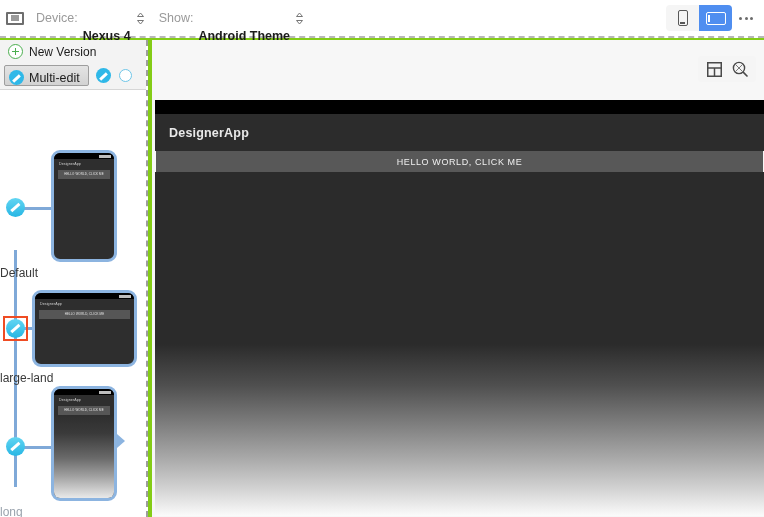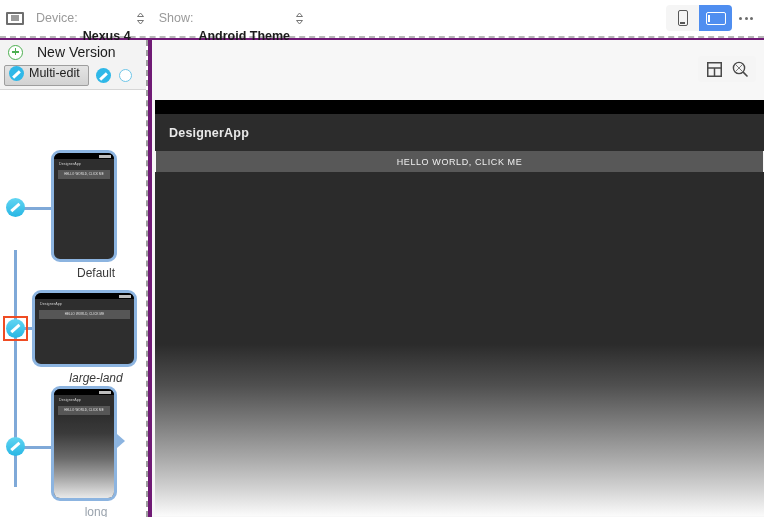--- a/index.html
+++ b/index.html
@@ -9,21 +9,21 @@
     height: 517px;
     overflow: hidden;
     background: #ffffff;
     font-family: "Liberation Sans", sans-serif;
   }
 
   #app {
     position: relative;
     width: 764px;
     height: 517px;
-    background: #701a75;
+    background: #84cc16;
   }
 
   
   .top-toolbar {
     position: absolute;
     left: 0; top: 0;
     width: 764px; height: 38px;
     background: #ffffff;
     display: flex;
     align-items: center;
@@ -171,31 +171,31 @@
     flex: 0 0 auto;
   }
   .plus-circle::before, .plus-circle::after {
     content: "";
     position: absolute;
     background: #4caf50;
   }
   .plus-circle::before { left: 2.5px; top: 5.6px; width: 7px; height: 1.6px; }
   .plus-circle::after  { left: 5.6px; top: 2.5px; width: 1.6px; height: 7px; }
 
-  .nv-label { font-size: 14px; color: #1c1c1c; white-space: nowrap; margin-left: 8px; }
+  .nv-label { font-size: 12px; color: #1c1c1c; white-space: nowrap; }
 
   .multi-edit-row {
     position: absolute;
     left: 4px; top: 25px;
     display: flex;
     align-items: center;
   }
   .multi-edit-btn {
     display: flex;
-    align-items: flex-start;
+    align-items: flex-end;
     background: linear-gradient(#e4e4e4, #d2d2d2);
     border: 1px solid #9e9e9e;
     border-radius: 2px;
     height: 21px;
     padding: 0 8px 0 4px;
     cursor: pointer;
   }
   .pencil-circle {
     width: 15px; height: 15px;
     border-radius: 50%;
@@ -318,26 +318,25 @@
     text-align: center;
     padding: 2.4px 0;
     letter-spacing: 0.15px;
     white-space: nowrap;
     overflow: hidden;
   }
   .dc-body { flex: 1; }
 
   .device-label {
     position: absolute;
-    text-align: center;
+    text-align: left;
     font-size: 12px;
     color: #3a3a3a;
     width: 128px;
     left: 0;
-    margin-left: 32px;
   }
   .device-label.muted { color: #9aa3ad; }
 
   .sel-arrow {
     position: absolute;
     width: 0; height: 0;
     border-top: 7px solid transparent;
     border-bottom: 7px solid transparent;
     border-left: 8px solid #8cb4e0;
     z-index: 2;
@@ -518,21 +517,21 @@
       <div class="device-label" style="top:176px;">Default</div>
 
       <div class="node-sel-box" style="left:3px; top:226px; width:25px; height:25px;"></div>
       <div class="node-pencil" style="left:6px; top:229px;"></div>
       <div class="device-card" style="left:32px; top:200px; width:105px; height:77px; display:flex; flex-direction:column;">
         <div class="dc-status"></div>
         <div class="dc-title">DesignerApp</div>
         <div class="dc-button">HELLO WORLD, CLICK ME</div>
         <div class="dc-body"></div>
       </div>
-      <div class="device-label" style="top:281px;font-style:italic;">large-land</div>
+      <div class="device-label" style="top:281px;">large-land</div>
 
       <div class="node-pencil" style="left:6px; top:347px;"></div>
       <div class="device-card" style="left:51px; top:296px; width:66px; height:115px; display:flex; flex-direction:column;">
         <div class="dc-status"></div>
         <div class="dc-title">DesignerApp</div>
         <div class="dc-button">HELLO WORLD, CLICK ME</div>
         <div class="dc-body" style="background:linear-gradient(to bottom,#2e2e2e 0%,#3a3a3a 22%,#6a6a6a 52%,#9c9c9c 72%,#c8c8c8 88%,#e9e9e9 100%);"></div>
       </div>
       <div class="sel-arrow" style="left:117px; top:344px;"></div>
       <div class="device-label muted" style="top:415px;">long</div>

